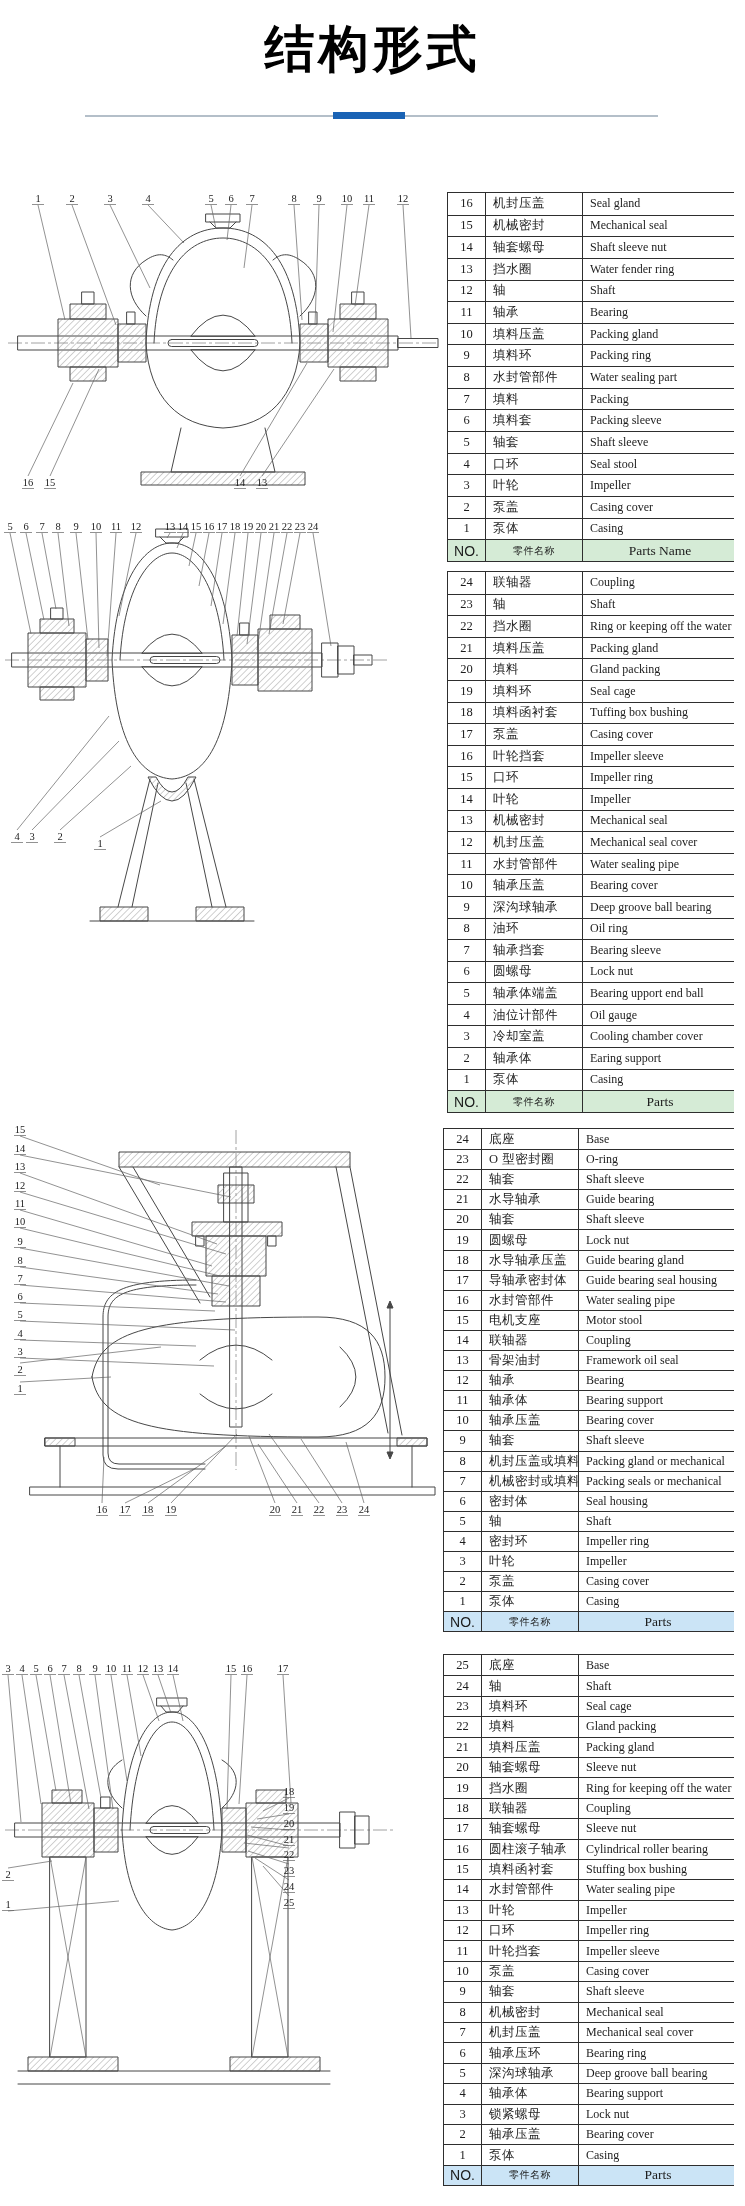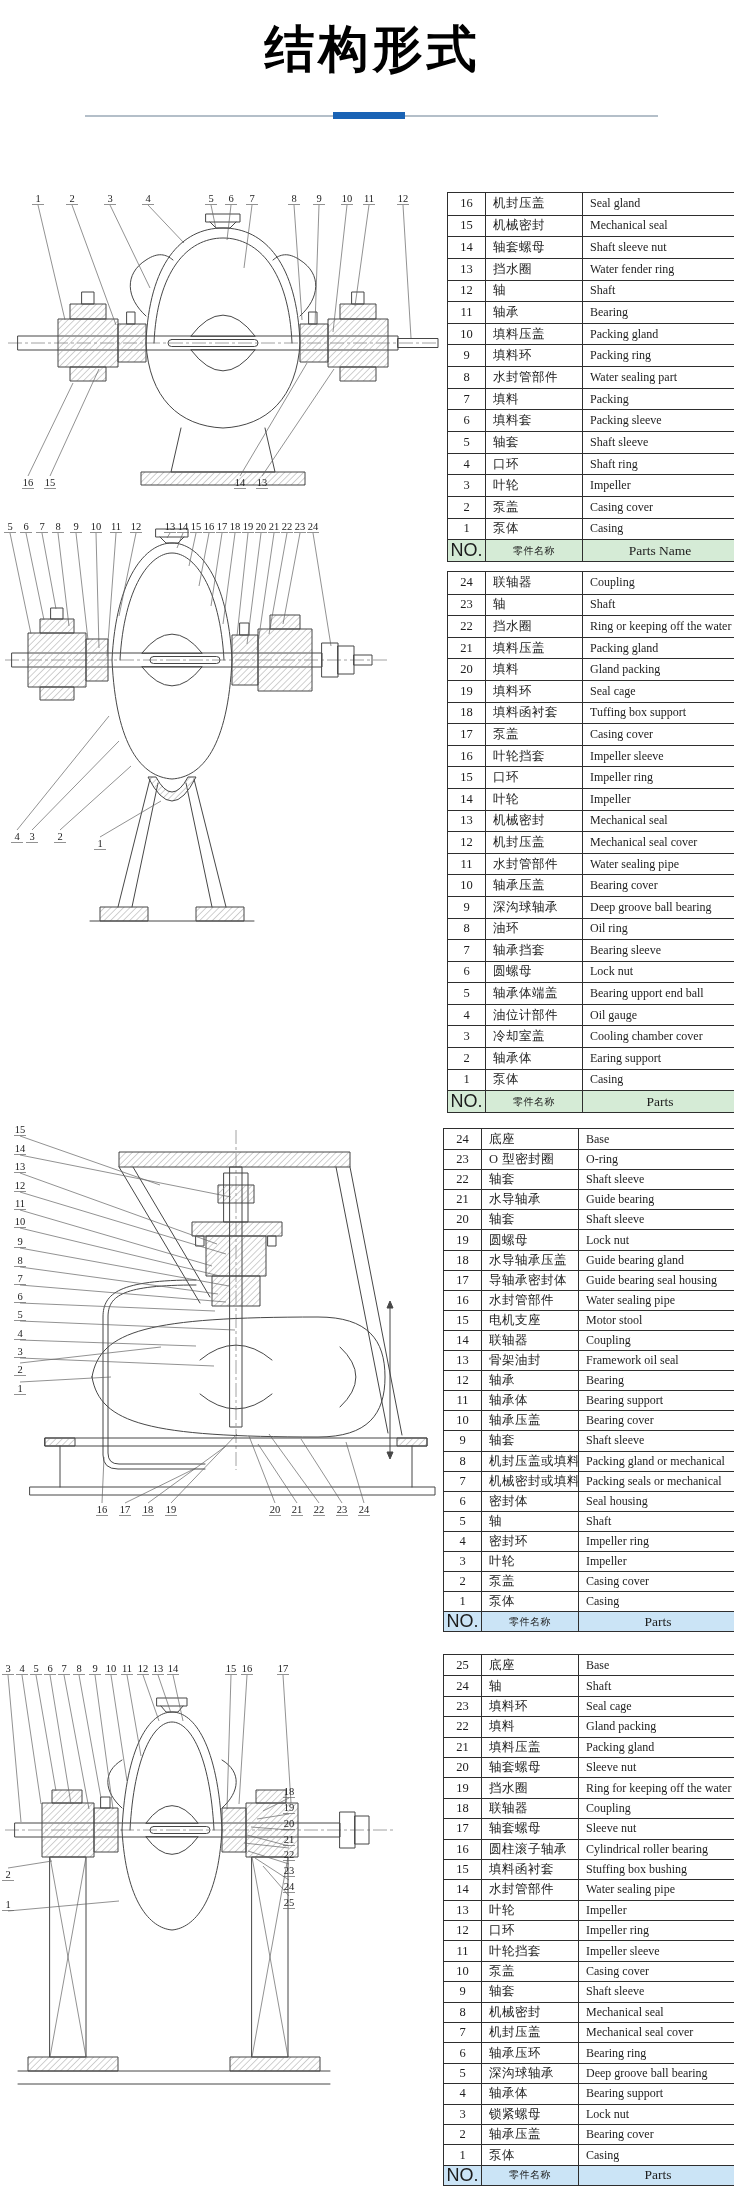--- a/index.html
+++ b/index.html
@@ -20,21 +20,21 @@
 
   .ptable{position:absolute;background:#fff;border:1.6px solid #2e2e2e;box-sizing:border-box;}
   .trow{display:flex;height:var(--rh);border-top:1px solid #2e2e2e;box-sizing:border-box;}
   .trow:first-child{border-top:none;}
   .cell{box-sizing:border-box;display:flex;align-items:center;overflow:hidden;white-space:nowrap;color:#1c1c1c;}
   .c1{width:38px;justify-content:center;border-right:1px solid #2e2e2e;
       font-family:"Liberation Serif","DejaVu Serif",serif;font-size:12.5px;}
   .c2{width:97px;padding-left:7px;border-right:1px solid #2e2e2e;
       font-family:"Liberation Serif","DejaVu Sans",serif;font-size:12.5px;letter-spacing:.5px;}
   .c3{flex:1;padding-left:7px;font-family:"Liberation Serif","DejaVu Serif",serif;font-size:12px;}
-  .tfoot .c1{font-family:"Liberation Sans",sans-serif;font-size:18px;}
+  .tfoot .c1{font-family:"Liberation Sans",sans-serif;font-size:14px;}
   .tfoot .c2{justify-content:center;padding-left:0;font-weight:400;font-size:10px;
       font-family:"Liberation Sans","DejaVu Sans",sans-serif;}
   .tfoot .c3{justify-content:center;padding-left:0;font-family:Liberation Serif, serif;font-size:13.5px;}
 </style>
 </head>
 <body>
 
 <div id="page">
 
   <div class="page-title">结构形式</div>
@@ -534,21 +534,21 @@
         <div class="cell c3">Packing sleeve</div>
       </div>
       <div class="trow">
         <div class="cell c1">5</div>
         <div class="cell c2">轴套</div>
         <div class="cell c3">Shaft sleeve</div>
       </div>
       <div class="trow">
         <div class="cell c1">4</div>
         <div class="cell c2">口环</div>
-        <div class="cell c3">Shaft ring</div>
+        <div class="cell c3">Seal stool</div>
       </div>
       <div class="trow">
         <div class="cell c1">3</div>
         <div class="cell c2">叶轮</div>
         <div class="cell c3">Impeller</div>
       </div>
       <div class="trow">
         <div class="cell c1">2</div>
         <div class="cell c2">泵盖</div>
         <div class="cell c3">Casing cover</div>
@@ -591,21 +591,21 @@
         <div class="cell c3">Gland packing</div>
       </div>
       <div class="trow">
         <div class="cell c1">19</div>
         <div class="cell c2">填料环</div>
         <div class="cell c3">Seal cage</div>
       </div>
       <div class="trow">
         <div class="cell c1">18</div>
         <div class="cell c2">填料函衬套</div>
-        <div class="cell c3">Tuffing box support</div>
+        <div class="cell c3">Tuffing box bushing</div>
       </div>
       <div class="trow">
         <div class="cell c1">17</div>
         <div class="cell c2">泵盖</div>
         <div class="cell c3">Casing cover</div>
       </div>
       <div class="trow">
         <div class="cell c1">16</div>
         <div class="cell c2">叶轮挡套</div>
         <div class="cell c3">Impeller sleeve</div>

